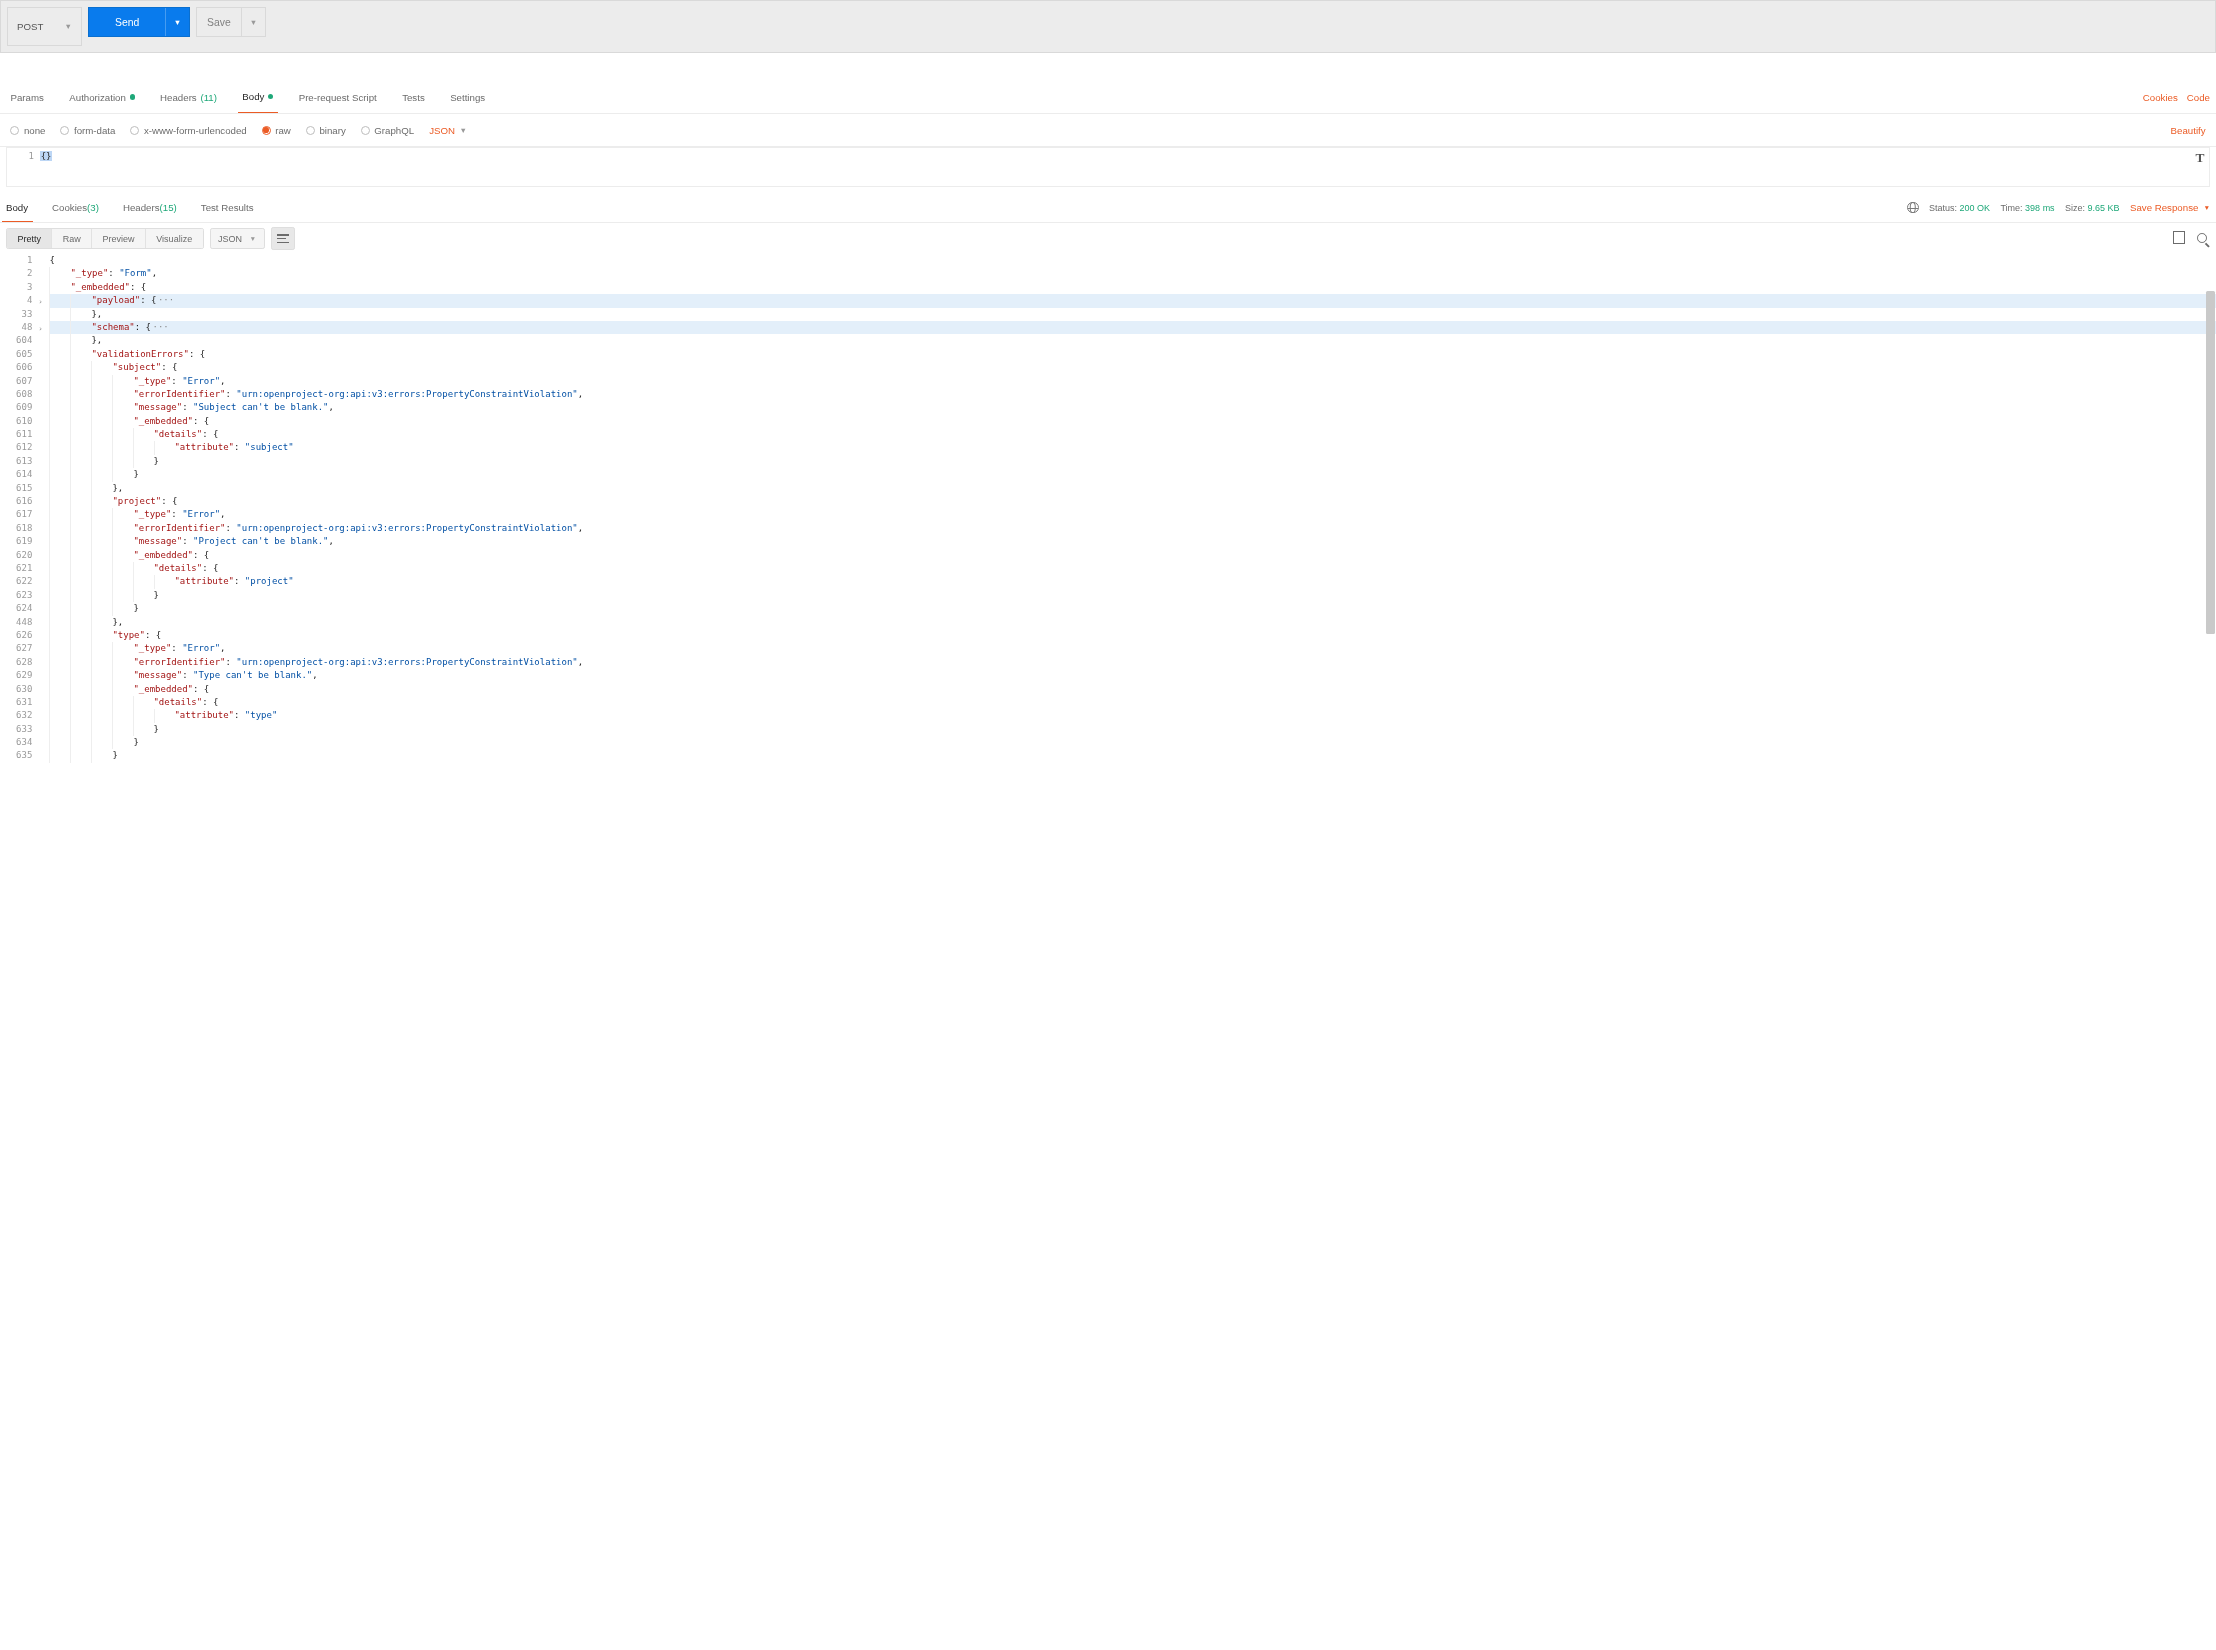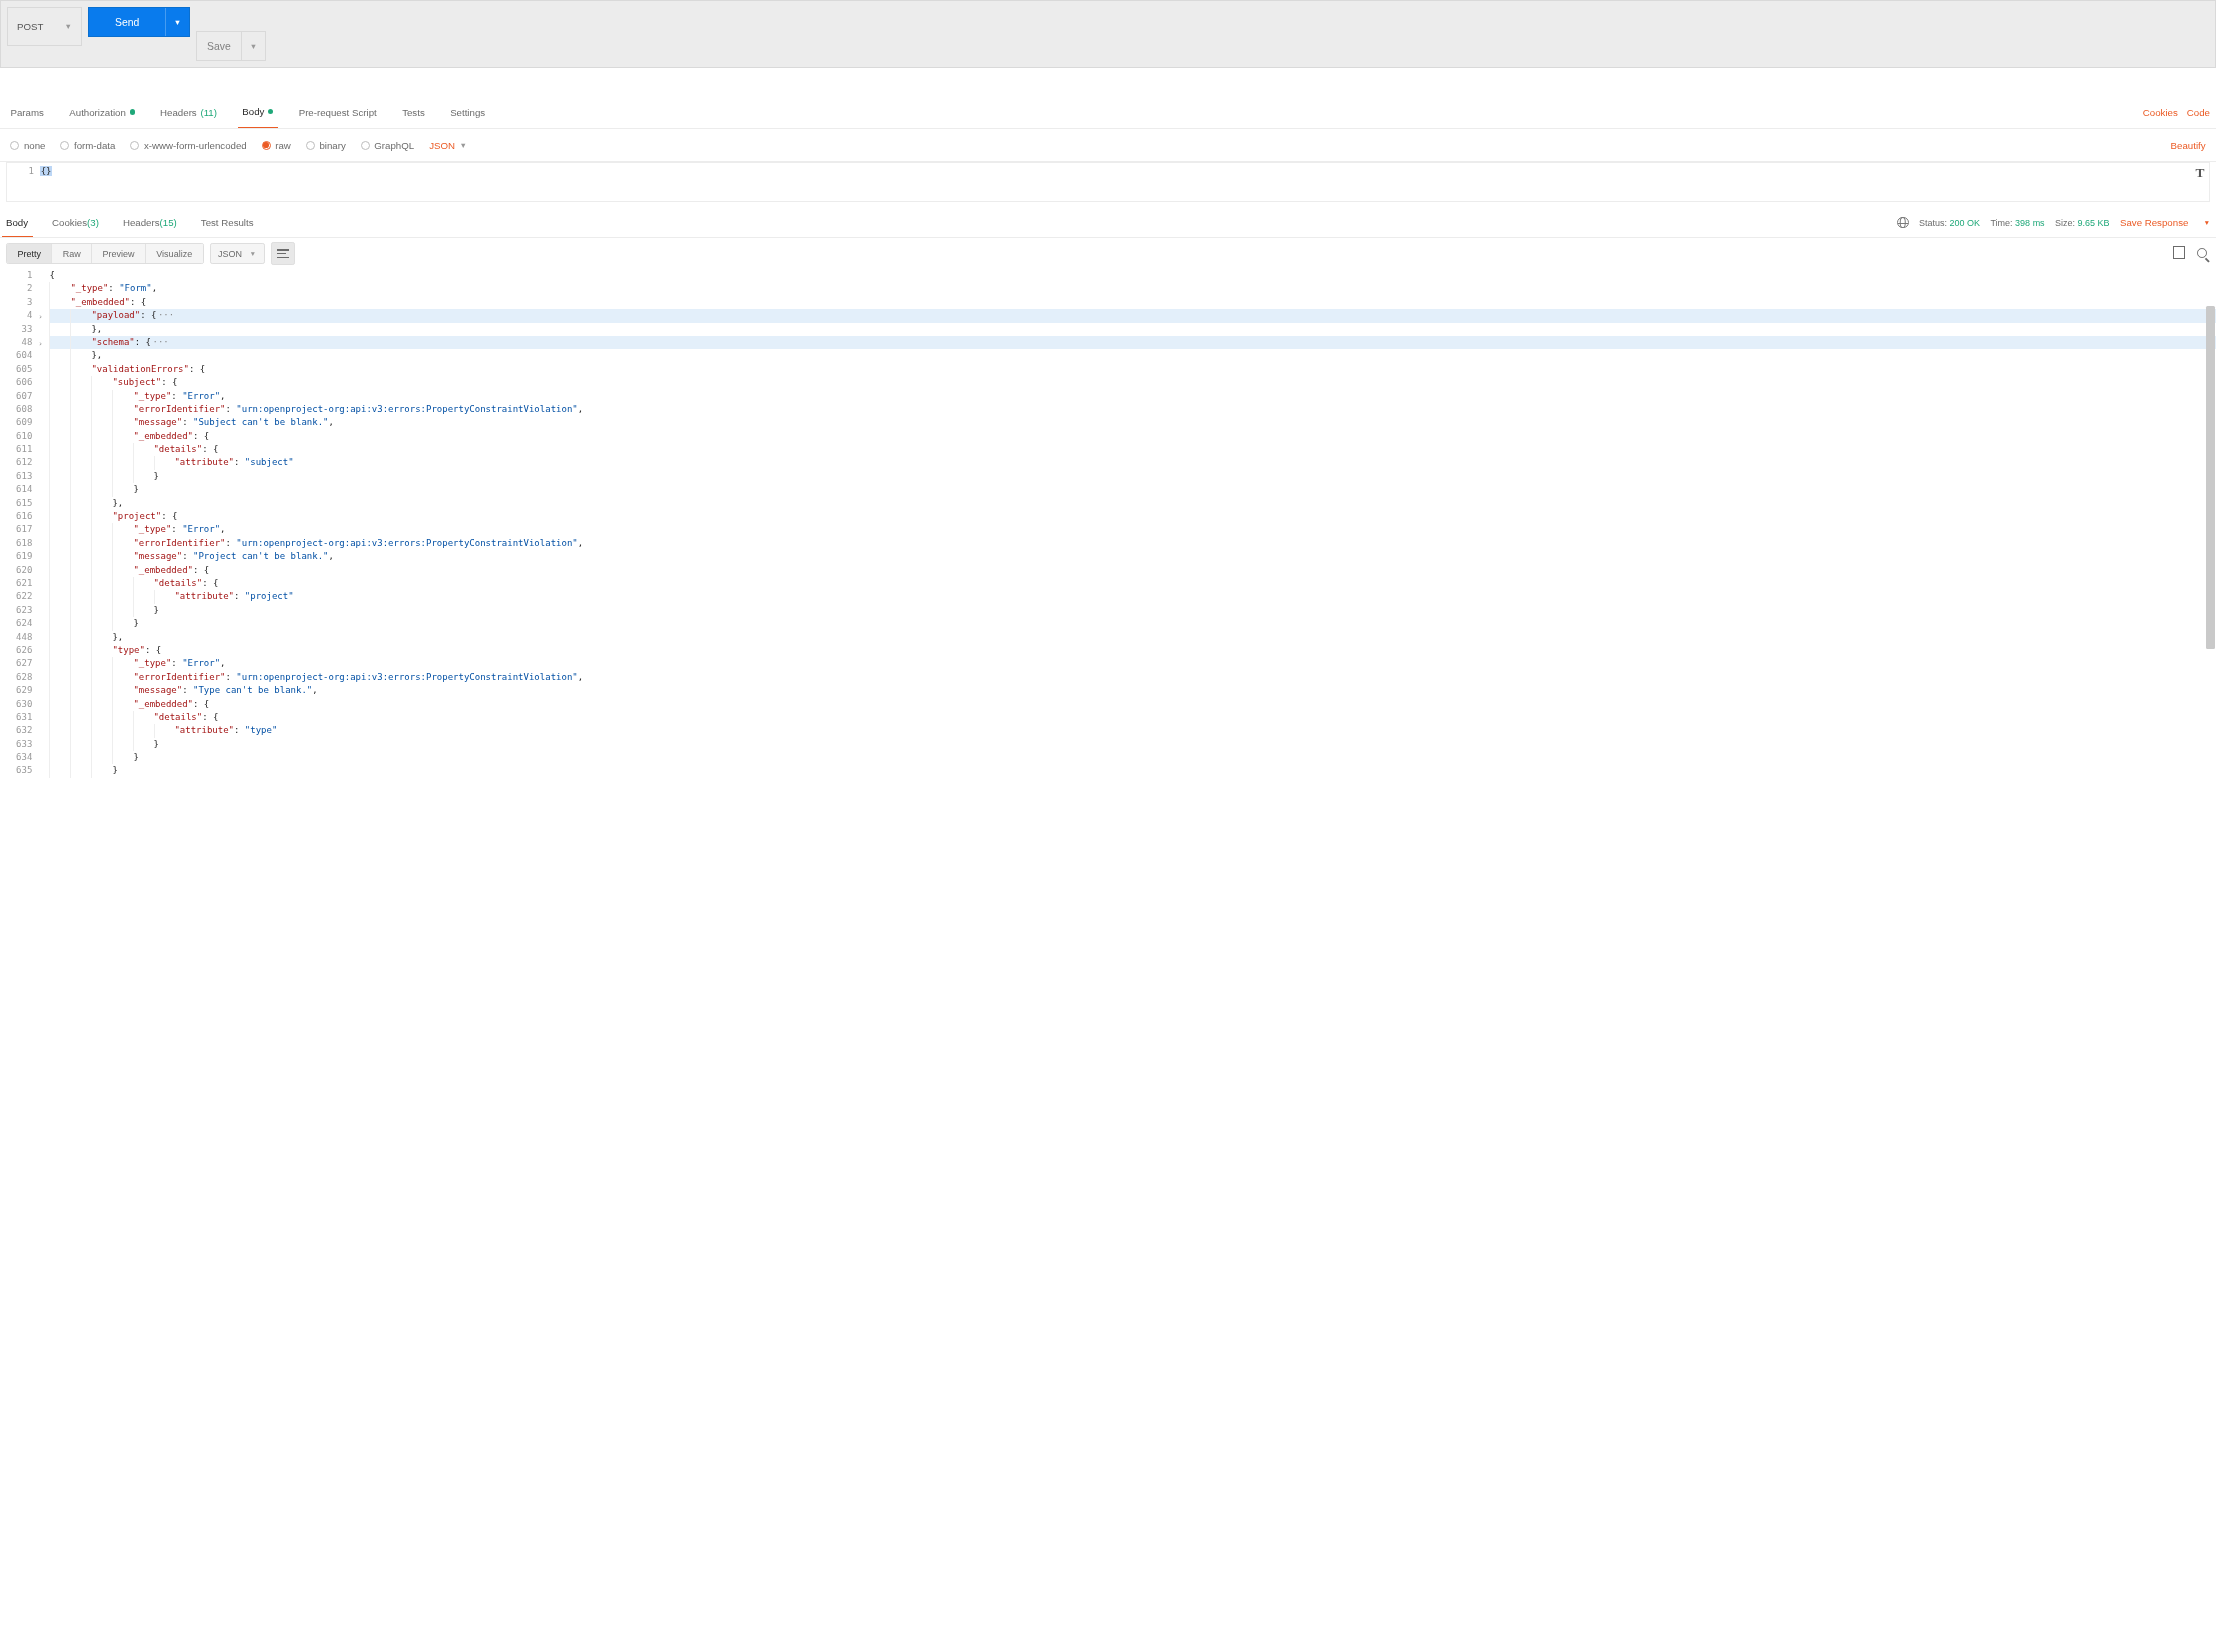--- a/index.html
+++ b/index.html
@@ -6,21 +6,21 @@
   body { font-family: -apple-system, BlinkMacSystemFont, "Segoe UI", Arial, sans-serif; font-size: 9px; color: #282828; background: #fff; }
 
   
   .request-bar { background: #ececec; border: 0.7px solid #d9d9d9; display: flex; align-items: stretch; padding: 6px; gap: 6px; }
   .method-select { display:flex; align-items:center; border:0.7px solid #d9d9d9; background:#ececec; height:39px; padding:0 9px; min-width:75px; justify-content:space-between; color:#555; font-size:9.7px; }
   .method-select .chev { color:#999; font-size:7.5px; }
   .url-input { flex:1; border:0.7px solid #d9d9d9; background:#ececec; height:30px; padding:0 9px; font-size:9.7px; color:#6b6b6b; display:flex; align-items:center; }
   .send-btn { display:flex; align-items:center; background:#097bed; color:#fff; height:30px; border:0.7px solid #0a6fcf; }
   .send-btn .lbl { padding:0 26px; font-size:10.4px; font-weight:400; }
   .send-btn .dd { border-left:0.7px solid rgba(255,255,255,0.25); padding:0 7.5px; display:flex; align-items:center; height:100%; font-size:7.5px; }
-  .save-btn { display:flex; align-items:center; background:#ececec; border:0.7px solid #d9d9d9; height:30px; color:#808080;margin-top:24px; }
+  .save-btn { display:flex; align-items:center; background:#ececec; border:0.7px solid #d9d9d9; height:30px; color:#808080; }
   .save-btn .lbl { padding:0 10.4px; font-size:10.4px; }
   .save-btn .dd { border-left:0.7px solid #d9d9d9; padding:0 7.5px; display:flex; align-items:center; height:100%; font-size:7.5px; color:#999; }
 
   
   .req-tabs { display:flex; align-items:center; padding:0 6px; border-bottom:0.7px solid #ececec; height:33px; gap:16.4px;margin-top:28px; }
   .req-tabs .tab { color:#6b6b6b; font-size:9.7px; padding:0 4.5px; display:flex; align-items:center; gap:3.7px; height:100%; }
   .req-tabs .tab.active { color:#282828; border-bottom:1.5px solid #eb5b25; }
   .badge-dot { width:5.2px; height:5.2px; border-radius:50%; background:#1fa879; display:inline-block; }
   .count-green { color:#1fa879; }
   .req-tabs .right { margin-left:auto; display:flex; gap:9px; }
@@ -46,21 +46,21 @@
   
   .resp-tabs { display:flex; align-items:center; height:30px; padding:0 0 0 1.5px; border-bottom:0.7px solid #ececec; gap:15px; }
   .resp-tabs .tab { color:#6b6b6b; font-size:9.7px; padding:0 4.5px; height:100%; display:flex; align-items:center; }
   .resp-tabs .tab.active { color:#282828; border-bottom:1.5px solid #eb5b25; }
   .resp-tabs .right { margin-left:auto; display:flex; align-items:center; gap:10.4px; padding-right:6px; }
   .globe-ic { width:11.2px; height:11.2px; border:1px solid #7a7a7a; border-radius:50%; position:relative; }
   .globe-ic::before { content:''; position:absolute; left:50%; top:-0.7px; bottom:-0.7px; width:4.5px; border:1px solid #7a7a7a; border-radius:50%; transform:translateX(-50%); }
   .globe-ic::after { content:''; position:absolute; top:50%; left:-0.7px; right:-0.7px; height:0; border-top:1px solid #7a7a7a; }
   .stat { font-size:9px; color:#6b6b6b; }
   .stat .val { color:#1fa879; }
-  .save-resp { color:#eb5b25; font-size:9.7px; display:flex; align-items:center; gap:15px; }
+  .save-resp { color:#eb5b25; font-size:9.7px; display:flex; align-items:center; gap:5px; }
   .save-resp .chev { font-size:6.7px; }
 
   
   .resp-toolbar { display:flex; align-items:center; height:31px; padding:4.5px 6px; gap:0; }
   .seg { display:flex; border:0.7px solid #dedede; border-radius:2.2px; overflow:hidden; }
   .seg .seg-btn { padding:4.5px 10.4px; font-size:9px; color:#6b6b6b; background:#f5f5f5; border-right:0.7px solid #e2e2e2; }
   .seg .seg-btn:last-child { border-right:none; }
   .seg .seg-btn.active { background:#e6e6e6; color:#282828; }
   .fmt-dd { margin-left:6px; display:flex; align-items:center; border:0.7px solid #dedede; border-radius:2.2px; background:#f5f5f5; padding:4.5px 7.5px; gap:7.5px; color:#6b6b6b; font-size:9px; }
   .wrap-btn { margin-left:6px; border:0.7px solid #dedede; border-radius:2.2px; background:#e8e8e8; width:24px; height:22.4px; display:flex; align-items:center; justify-content:center; }

